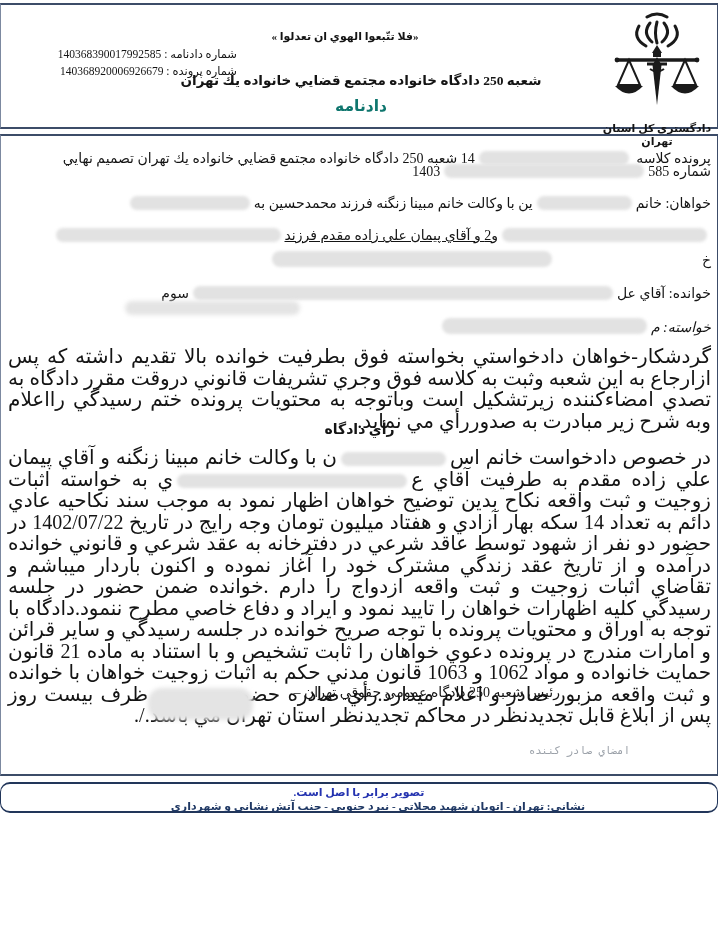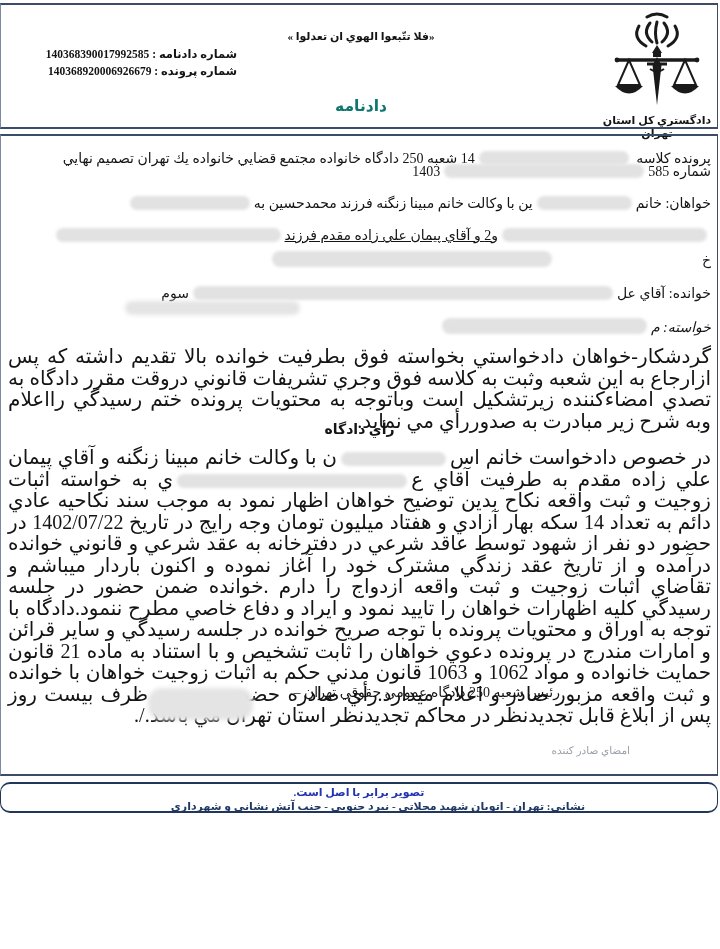--- a/index.html
+++ b/index.html
@@ -11,64 +11,65 @@
     border-top:2px solid #3c4c68;border-bottom:2px solid #3c4c68;
     border-left:1px solid #7c89a0;border-right:1px solid #3c4c68;}
   .body-frame{position:absolute;left:0;top:134px;width:718px;height:642px;box-sizing:border-box;
     border-top:2px solid #3c4c68;border-bottom:2px solid #3c4c68;
     border-left:1px solid #7c89a0;border-right:1px solid #3c4c68;}
   .footer-box{position:absolute;left:0;top:782px;width:718px;height:31px;box-sizing:border-box;
     border-top:2px solid #22365a;border-bottom:2px solid #22365a;
     border-left:1px solid #22365a;border-right:1px solid #22365a;text-align:center;border-radius:10px;}
 
   
-  .verse{position:absolute;top:25px;left:240px;width:240px;text-align:center;direction:rtl;
+  .verse{position:absolute;top:25px;left:224px;width:240px;text-align:center;direction:rtl;
          font-size:11px;font-weight:bold;}
   .branch-title{position:absolute;top:67px;left:160px;width:400px;text-align:center;direction:rtl;
          font-size:13.5px;font-weight:bold;}
   .doc-type{position:absolute;top:92px;left:160px;width:400px;text-align:center;direction:rtl;
          font-size:15.5px;font-weight:bold;color:#0f766e;}
   .meta{position:absolute;top:41px;left:20px;width:216px;direction:rtl;}
-  .meta-row{font-size:11.5px;font-weight:bold;line-height:17px;text-align:right;white-space:nowrap;}
+  .meta-row{font-size:11.5px;font-weight:normal;line-height:17px;text-align:right;white-space:nowrap;}
   .emblem{position:absolute;top:5px;right:5px;width:110px;text-align:center;}
-  .emblem-caption{font-size:11px;font-weight:bold;direction:rtl;margin-top:0;}
+  .emblem-caption{font-size:11px;font-weight:bold;direction:rtl;margin-top:8px;}
 
   
   .bline{position:absolute;left:10px;right:9px;direction:rtl;text-align:right;
          font-size:14px;line-height:20px;white-space:nowrap;}
   .para{position:absolute;left:8px;right:9px;direction:rtl;text-align:justify;text-align-last:right;
          font-size:20px;line-height:21.5px;}
   .center-line{position:absolute;left:8px;right:9px;text-align:center;direction:rtl;font-size:14px;}
   .num{font-family:"Liberation Serif",serif;}
 
   .rd{display:inline-block;background:#e2e2e2;border-radius:8px;height:14px;
       vertical-align:-2px;filter:blur(1.5px);margin:0 4px;}
   .blob{position:absolute;background:#e4e4e4;border-radius:14px;filter:blur(2px);}
 
   .judge-line{position:absolute;top:684px;right:160px;direction:rtl;text-align:right;
       font-size:14px;white-space:nowrap;}
   .sig-note{position:absolute;top:744px;right:90px;direction:rtl;font-size:10.5px;color:#9aa0a8;
-      font-family:Liberation Serif, serif;}
+      font-family:Liberation Mono, monospace;}
 
   .footer-line1{font-size:11px;font-weight:bold;color:#2433b0;line-height:14px;margin-top:1px;direction:rtl;}
   .footer-line2{font-size:11px;font-weight:bold;color:#1f3864;line-height:14px;direction:rtl;padding-left:38px;}
 </style>
 </head>
 <body>
 
 <div class="page">
 
   <div class="header-frame">
     <div class="verse">«فلا تتّبعوا الهوي ان تعدلوا »</div>
 
     <div class="meta">
       <div class="meta-row"><span>شماره دادنامه</span><span> : </span><span class="num">140368390017992585</span></div>
       <div class="meta-row"><span>شماره پرونده</span><span> : </span><span class="num">140368920006926679</span></div>
     </div>
 
+    <div class="branch-title">شعبه 250 دادگاه خانواده مجتمع قضايي خانواده يك تهران</div>
     <div class="doc-type">دادنامه</div>
 
     <div class="emblem">
       <svg width="98" height="100" viewBox="0 0 96 100">
         <g fill="none" stroke="#1a1a1a" stroke-width="3" stroke-linecap="round">
           <path d="M38 7 Q48 1 58 7"></path>
           <path d="M48 12 q-3 11 0 21"></path>
           <path d="M41 13 q-8 10 2 19"></path>
           <path d="M55 13 q8 10 -2 19"></path>
           <path d="M30 16 q-7 12 7 20"></path>

